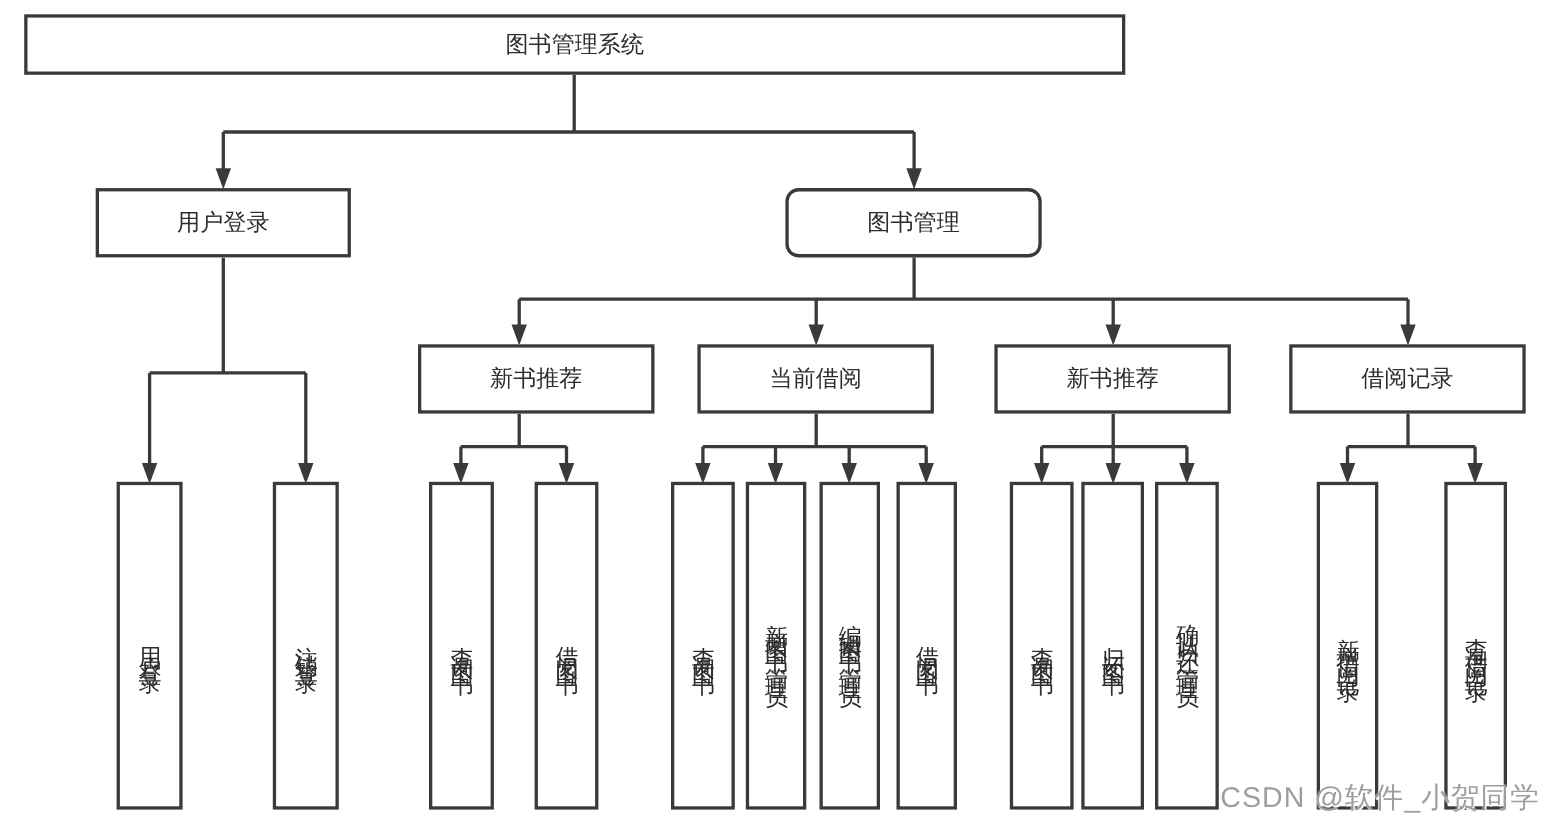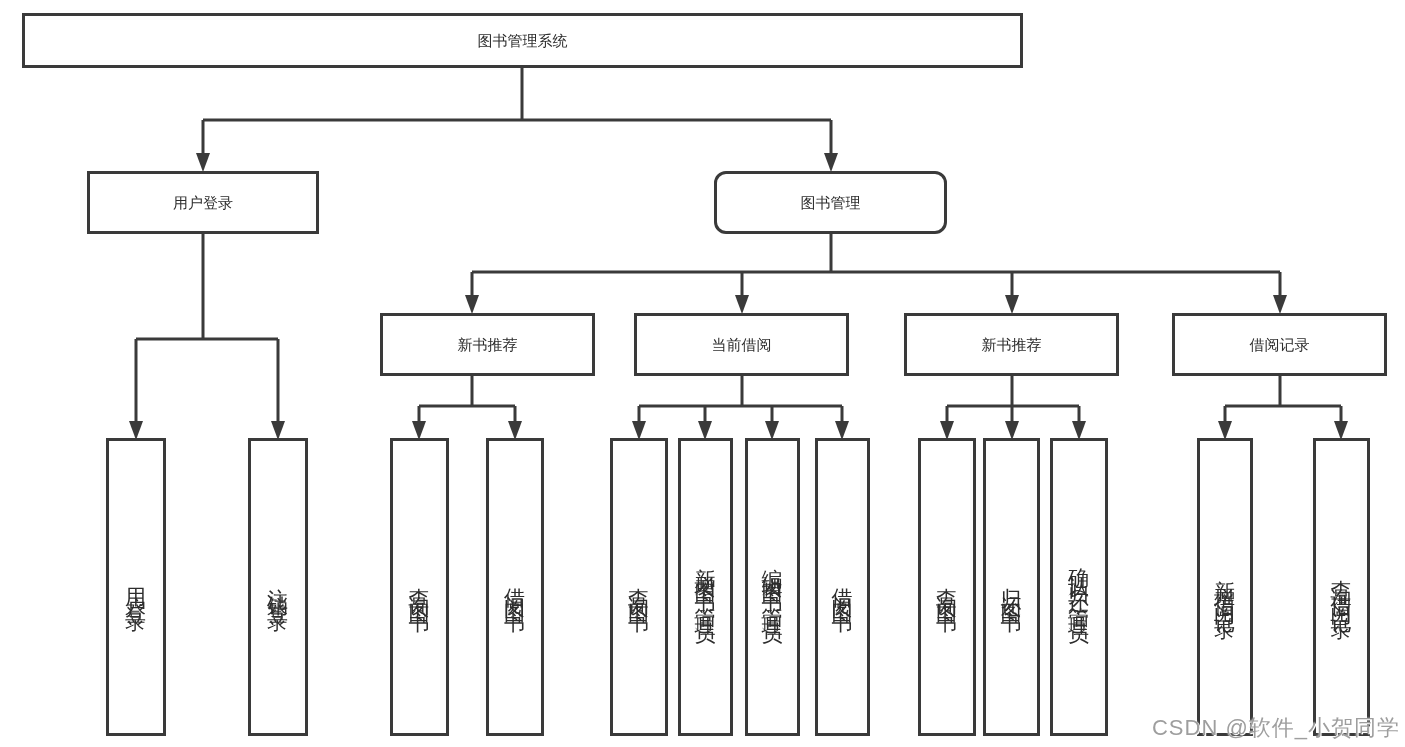--- a/index.html
+++ b/index.html
@@ -13,21 +13,21 @@
     overflow: hidden;
   }
   .box {
     position: absolute;
     box-sizing: border-box;
     border: 3px solid #3a3a3a;
     background: #ffffff;
     display: flex;
     align-items: center;
     justify-content: center;
-    font-size: 15px;
+    font-size: 21px;
     line-height: 1;
     white-space: nowrap;
     z-index: 2;
   }
   .leaf {
     writing-mode: vertical-rl;
     letter-spacing: 8px;
     font-size: 21px;
     white-space: normal;
   }
@@ -35,21 +35,21 @@
     position: absolute;
     left: 0; top: 0;
     width: 1405px; height: 747px;
     z-index: 1;
     pointer-events: none;
   }
   .watermark {
     position: absolute;
     right: 5px;
     bottom: 4px;
-    font-size: 22px;
+    font-size: 26px;
     color: #9e9e9e;
     text-shadow: 0 0 2px #ffffff, 1px 1px 0 #ffffff;
     z-index: 3;
     letter-spacing: 1px;
   }
 </style>
 </head>
 <body>
 
 <div class="canvas">

